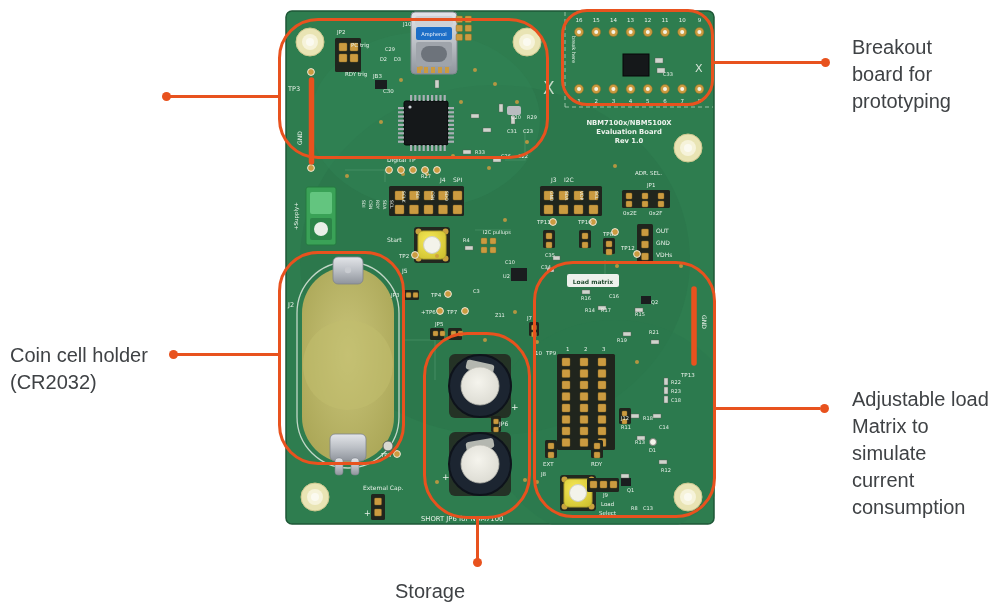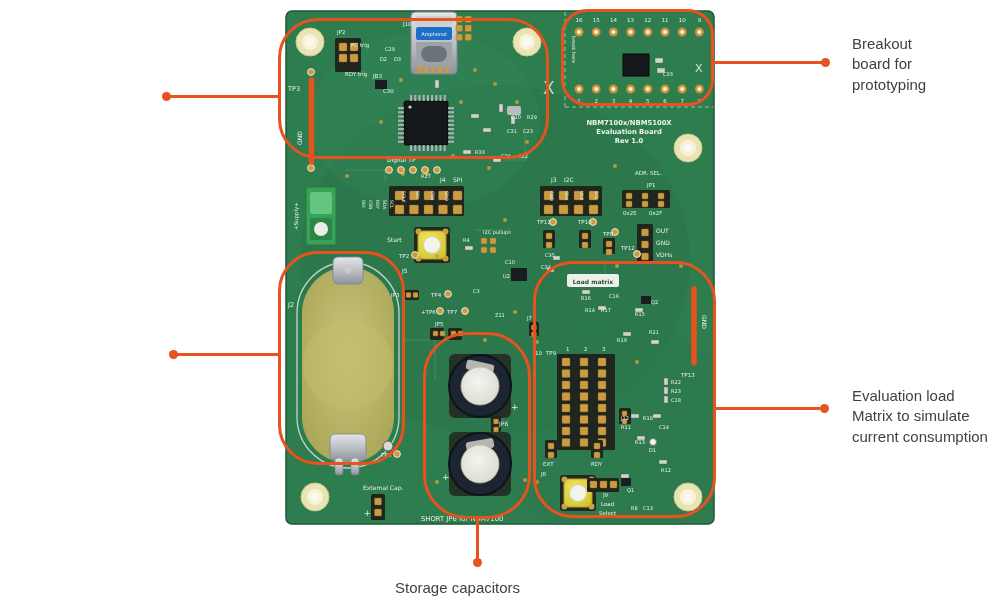--- a/index.html
+++ b/index.html
@@ -1,19 +1,19 @@
 <!DOCTYPE html>
 <html><head>
 <meta charset="utf-8">
 <style>
   *{margin:0;padding:0;box-sizing:border-box}
   html,body{width:1000px;height:604px;background:#ffffff;overflow:hidden;
     font-family:"Liberation Sans",sans-serif}
   .canvas{position:absolute;left:0;top:0;width:1000px;height:604px;background:#fff}
-  .ann{position:absolute;color:#3f4245;font-size:15px;line-height:1.35;white-space:pre-line}
+  .ann{position:absolute;color:#3f4245;font-size:20px;line-height:1.35;white-space:pre-line}
   .ann.center{}
   .callout{position:absolute;border:3px solid #e8521e;border-radius:34px;background:transparent}
   .cline{position:absolute;background:#e8521e}
   .cdot{position:absolute;width:9px;height:9px;border-radius:50%;background:#e8521e}
   svg text{font-family:"DejaVu Sans","Liberation Sans",sans-serif}
 </style>
 </head>
 <body>
 
 <div class="canvas">
@@ -579,18 +579,20 @@
 
   <div class="cline" style="left:716px;top:406.5px;width:104px;height:3px"></div>
   <div class="cdot" style="left:819.5px;top:403.5px"></div>
 
   <div class="cline" style="left:475.5px;top:519px;width:3px;height:40px"></div>
   <div class="cdot" style="left:472.5px;top:557.5px"></div>
 
   <div class="ann" style="left:852px;top:34px;width:130px">Breakout
 board for
 prototyping</div>
-  <div class="ann" style="left:852px;top:386px;width:148px">Evaluation load
+  <div class="ann" style="left:10px;top:342px;width:170px">Coin cell holder
+(CR2032)</div>
+  <div class="ann" style="left:852px;top:386px;width:148px">Adjustable load
 Matrix to simulate
 current consumption</div>
   <div class="ann center" style="left:395px;top:578px;width:164px">Storage capacitors</div>
 
 </div>
 
 </body></html>

